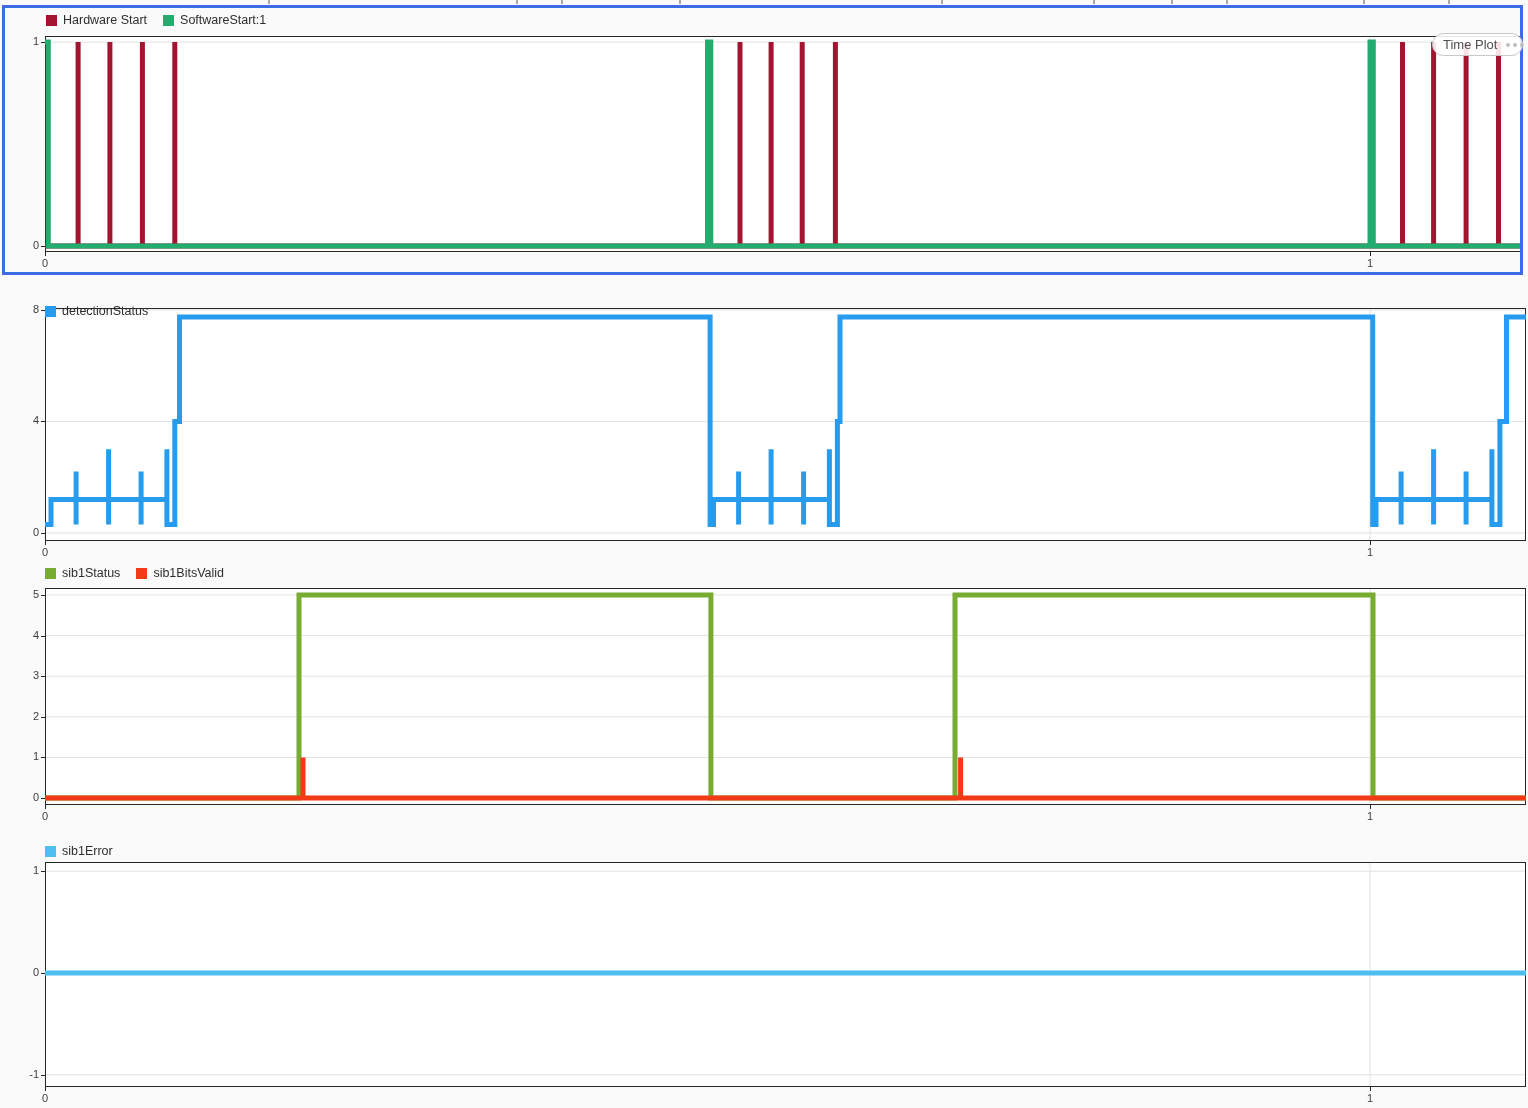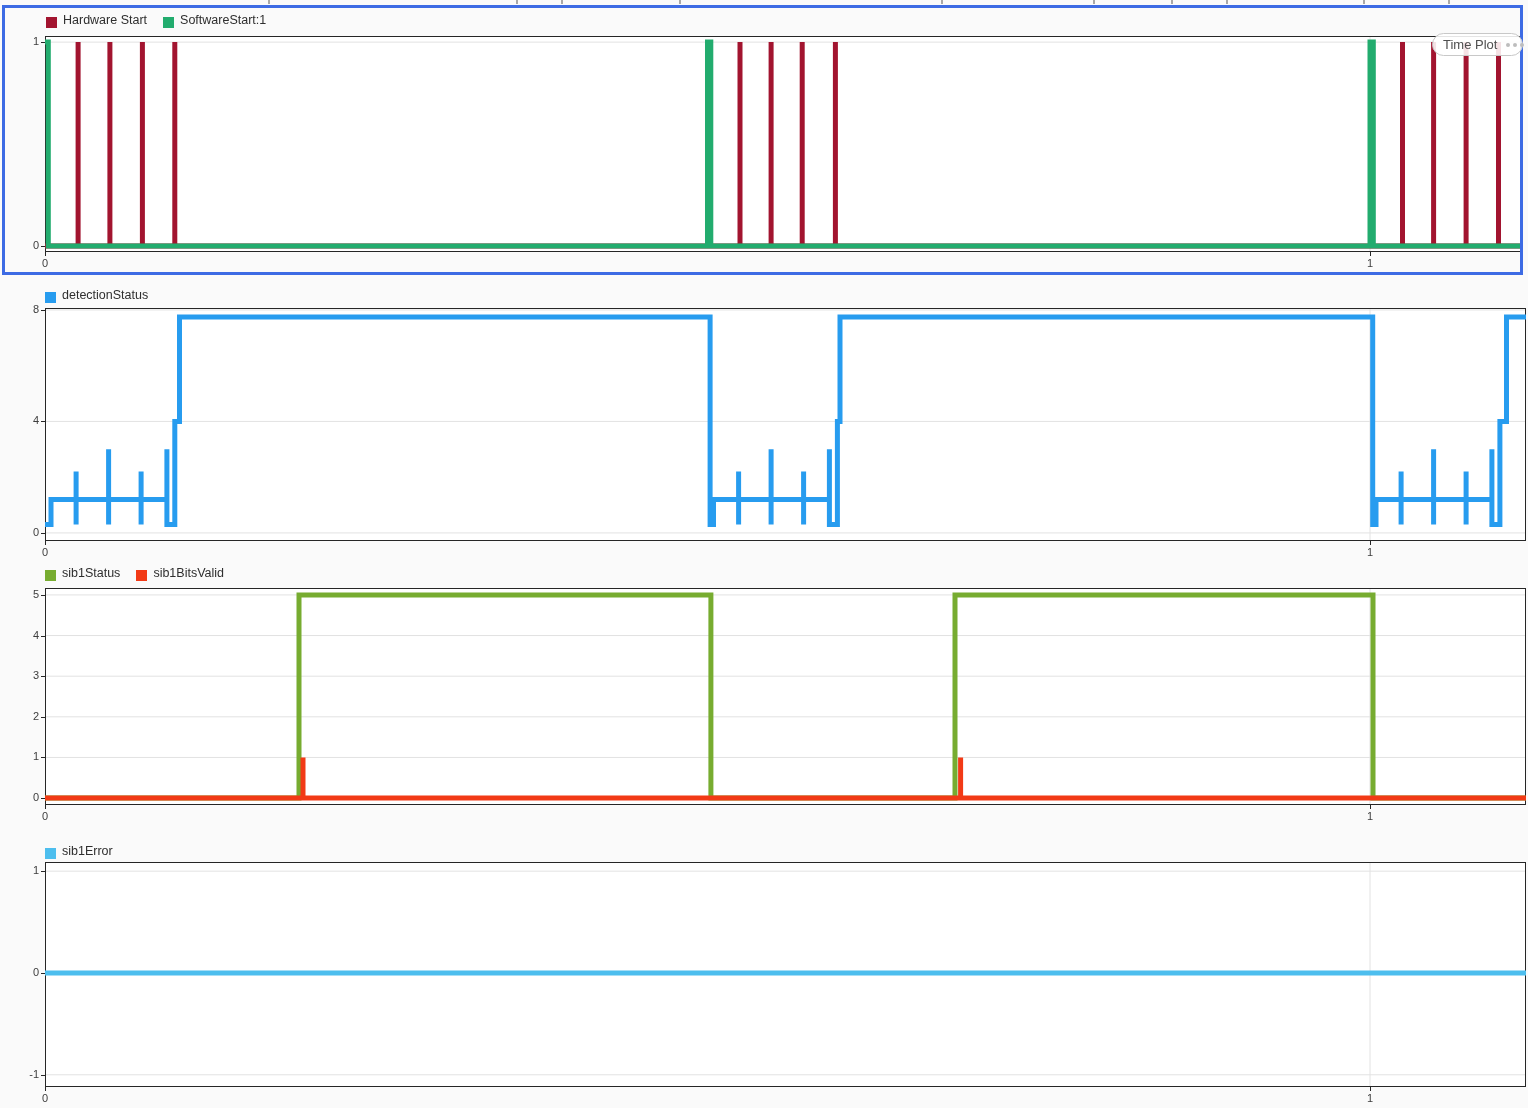--- a/index.html
+++ b/index.html
@@ -2,21 +2,21 @@
 <html><head>
 <meta charset="utf-8">
 <style>
   html,body{margin:0;padding:0;}
   .page{position:relative;width:1528px;height:1108px;background:#FAFAFA;overflow:hidden;
         font-family:"Liberation Sans", sans-serif;}
   .ruler-tick{position:absolute;top:0;width:2px;height:4px;background:#A8A8A8;}
   .selection{position:absolute;border:3px solid #3D6BE4;box-sizing:border-box;background:transparent;z-index:3;pointer-events:none;}
   .axis-svg{position:absolute;z-index:1;}
   .legend{position:absolute;display:flex;align-items:center;z-index:2;}
-  .legend-item{display:flex;align-items:flex-end;margin-right:16px;cursor:default;}
+  .legend-item{display:flex;align-items:center;margin-right:16px;cursor:default;}
   .swatch{width:11px;height:11px;margin-right:6px;display:inline-block;}
   .legend-label{font-size:12.5px;color:#2E2E2E;line-height:15px;}
   .ylabel{position:absolute;width:32px;text-align:right;font-size:11px;color:#3D3D3D;z-index:2;}
   .xlabel{position:absolute;width:26px;text-align:center;font-size:11px;color:#3D3D3D;z-index:2;}
   .ytickmark{position:absolute;width:4px;height:1px;background:#262626;z-index:2;}
   .xtickmark{position:absolute;width:1px;height:4px;background:#262626;z-index:2;}
   .badge{position:absolute;left:1432px;top:33px;width:91px;height:23px;background:rgba(255,255,255,0.88);
          border:1px solid #C8C8C8;border-radius:12px;box-sizing:border-box;display:flex;align-items:center;
          padding:0 8px 0 10px;z-index:5;}
   .badge-label{font-size:13px;color:#4F4F4F;white-space:nowrap;}
@@ -69,21 +69,21 @@
       <div class="xtickmark" style="left: 1370px; top: 252px;"></div>
       <svg class="axis-svg" width="1481" height="233" style="left: 45px; top: 308px;">
         <rect x="0" y="0" width="1481" height="233" fill="#FFFFFF"></rect>
         <line x1="0" x2="1481" y1="224.91746411483257" y2="224.91746411483257" stroke="#E2E2E2" stroke-width="1"></line>
         <line x1="0" x2="1481" y1="113.43421052631581" y2="113.43421052631581" stroke="#E2E2E2" stroke-width="1"></line>
         <line x1="0" x2="1481" y1="1.9509569377990512" y2="1.9509569377990512" stroke="#E2E2E2" stroke-width="1"></line>
         <line x1="1325" x2="1325" y1="0" y2="233" stroke="#E2E2E2" stroke-width="1"></line>
         <rect x="0.5" y="0.5" width="1480" height="232" fill="none" stroke="#262626" stroke-width="1"></rect>
         <path d="M 0.0 216.6 L 6.0 216.6 L 6.0 191.5 L 31.1 191.5 L 31.1 163.6 L 31.1 163.6 L 31.1 216.6 L 31.1 216.6 L 31.1 191.5 L 63.6 191.5 L 63.6 141.3 L 63.6 141.3 L 63.6 216.6 L 63.6 216.6 L 63.6 191.5 L 96.1 191.5 L 96.1 163.6 L 96.1 163.6 L 96.1 216.6 L 96.1 216.6 L 96.1 191.5 L 121.9 191.5 L 121.9 141.3 L 121.9 141.3 L 121.9 216.6 L 129.8 216.6 L 129.8 113.4 L 134.5 113.4 L 134.5 8.9 L 665.1 8.9 L 665.1 216.6 L 668.5 216.6 L 668.5 191.5 L 693.6 191.5 L 693.6 163.6 L 693.6 163.6 L 693.6 216.6 L 693.6 216.6 L 693.6 191.5 L 726.1 191.5 L 726.1 141.3 L 726.1 141.3 L 726.1 216.6 L 726.1 216.6 L 726.1 191.5 L 758.6 191.5 L 758.6 163.6 L 758.6 163.6 L 758.6 216.6 L 758.6 216.6 L 758.6 191.5 L 784.4 191.5 L 784.4 141.3 L 784.4 141.3 L 784.4 216.6 L 792.4 216.6 L 792.4 113.4 L 795.0 113.4 L 795.0 8.9 L 1327.7 8.9 L 1327.7 216.6 L 1331.0 216.6 L 1331.0 191.5 L 1356.1 191.5 L 1356.1 163.6 L 1356.1 163.6 L 1356.1 216.6 L 1356.1 216.6 L 1356.1 191.5 L 1388.6 191.5 L 1388.6 141.3 L 1388.6 141.3 L 1388.6 216.6 L 1388.6 216.6 L 1388.6 191.5 L 1421.1 191.5 L 1421.1 163.6 L 1421.1 163.6 L 1421.1 216.6 L 1421.1 216.6 L 1421.1 191.5 L 1446.9 191.5 L 1446.9 141.3 L 1446.9 141.3 L 1446.9 216.6 L 1454.9 216.6 L 1454.9 113.4 L 1461.5 113.4 L 1461.5 8.9 L 1481.0 8.9 L 1481.0 8.9" fill="none" stroke="#279CEF" stroke-width="5" stroke-linejoin="miter" stroke-linecap="butt"></path>
       </svg>
-      <div class="legend" style="left: 45px; top: 288px;">
+      <div class="legend" style="left: 45px; top: 304px;">
         <div class="legend-item">
           <span class="swatch" style="background: rgb(39, 156, 239);"></span>
           <span class="legend-label">detectionStatus</span>
         </div>
       </div>
       <div class="ylabel" style="left: 7px; top: 302.951px;">8</div>
       <div class="ytickmark" style="left: 41px; top: 309.951px;"></div>
       <div class="ylabel" style="left: 7px; top: 414.434px;">4</div>
       <div class="ytickmark" style="left: 41px; top: 421.434px;"></div>
       <div class="ylabel" style="left: 7px; top: 525.917px;">0</div>

